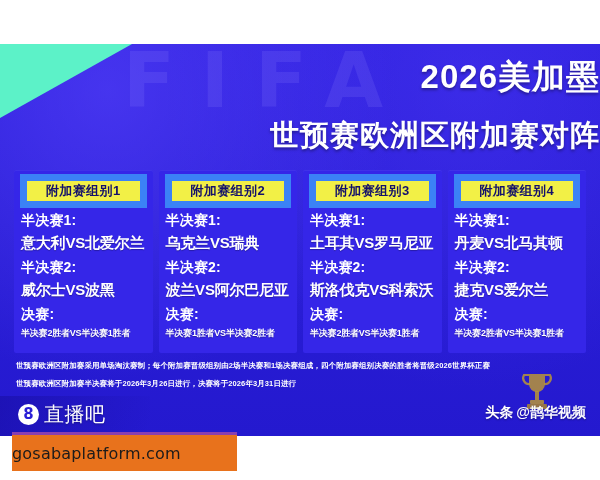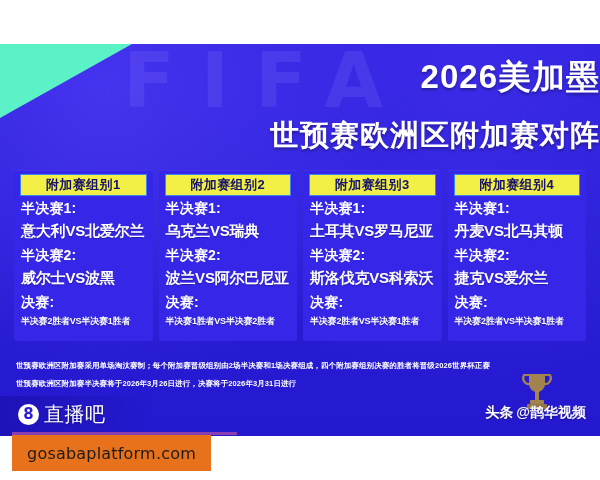--- a/index.html
+++ b/index.html
@@ -119,21 +119,21 @@
   }
   .group-badge {
     background: #f2f046;
     color: #14116b;
     font-size: 13px;
     font-weight: bold;
     text-align: center;
     line-height: 20px;
     height: 20px;
     margin: 4px 6px 6px 6px;
-    border: 1px solid #3b82f6;
+    border: 7px solid #3b82f6;
     letter-spacing: 0.4px;
     white-space: nowrap;
   }
   .match-block {
     padding: 0 7px;
     margin-bottom: 7px;
   }
   .match-label {
     color: #ffffff;
     font-size: 14px;
@@ -231,25 +231,25 @@
   }
   .purple-line {
     position: absolute;
     left: 12px; top: 432px;
     width: 225px; height: 3px;
     background: #8a3fb0;
   }
   .url-banner {
     position: absolute;
     left: 12px; top: 435px;
-    width: 199px; height: 36px;
+    width: 225px; height: 36px;
     background: #e8721c;
     display: flex;
     align-items: center;
-    justify-content: center;
+    justify-content: flex-start;
   }
   .url-text {
     color: #1b1b1b;
     font-size: 16px;
     letter-spacing: 0.2px;
     font-family: "DejaVu Sans", sans-serif;
   }
 </style>
 </head>
 <body>

